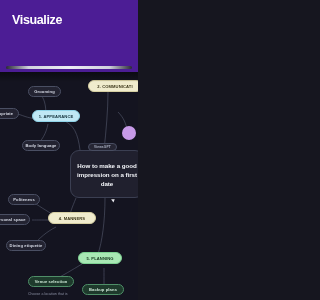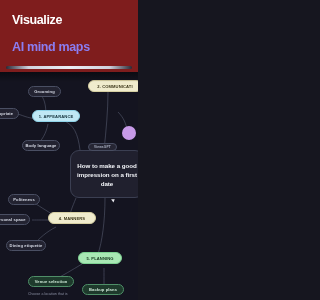--- a/index.html
+++ b/index.html
@@ -7,21 +7,21 @@
   body {
     background:#16161f;
     font-family:"Liberation Sans", sans-serif;
     position:relative;
     color:#fff;
   }
 
   
   #hero {
     position:absolute; left:0; top:0; width:138px; height:72px;
-    background:#7f1d1d;
+    background:#4c1d95;
     padding:14px 12px 0 12px;
     z-index:30;
   }
   #hero h1 {
     font-size:12.5px; line-height:13.5px; font-weight:700;
     letter-spacing:-0.35px;
     color:#ffffff;
   }
   #hero h1 .accent { color:#8b7df0; }
 
@@ -137,21 +137,20 @@
     z-index:12;
   }
 </style>
 </head>
 <body>
 
 <div id="hero">
   <h1>
     <span>Visualize</span><br>
     <br>
-    <span class="accent">AI mind maps</span>
   </h1>
   <div id="hero-rule"></div>
 </div>
 <div id="hero-shadow"></div>
 
 <div id="canvas">
 
   <svg id="links" viewBox="0 0 138 228" xmlns="http://www.w3.org/2000/svg">
     <g fill="none" stroke="#5c6176" stroke-width="0.55">
 

